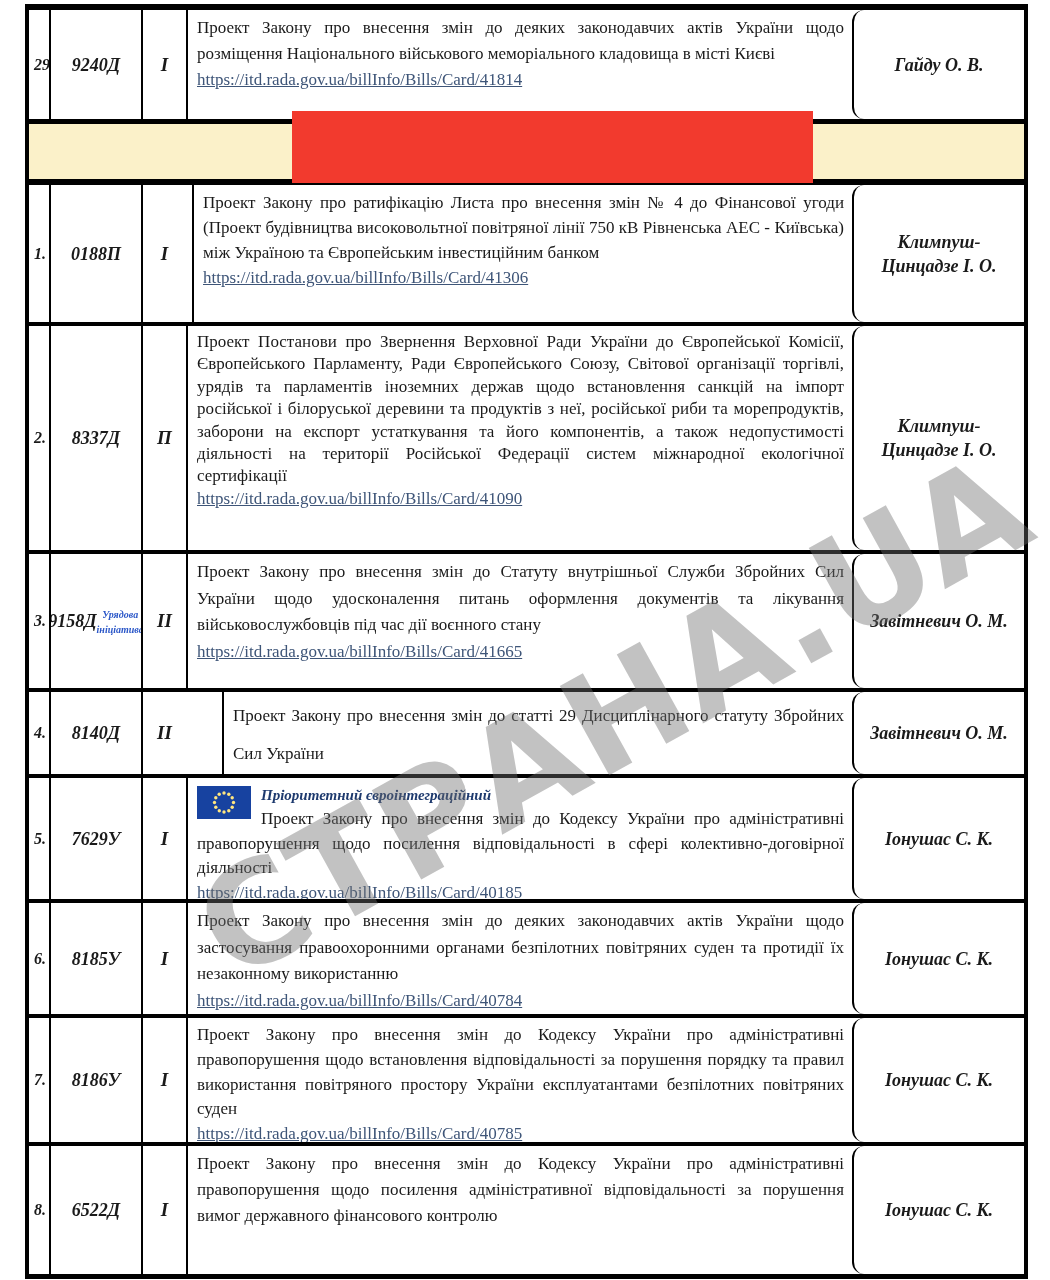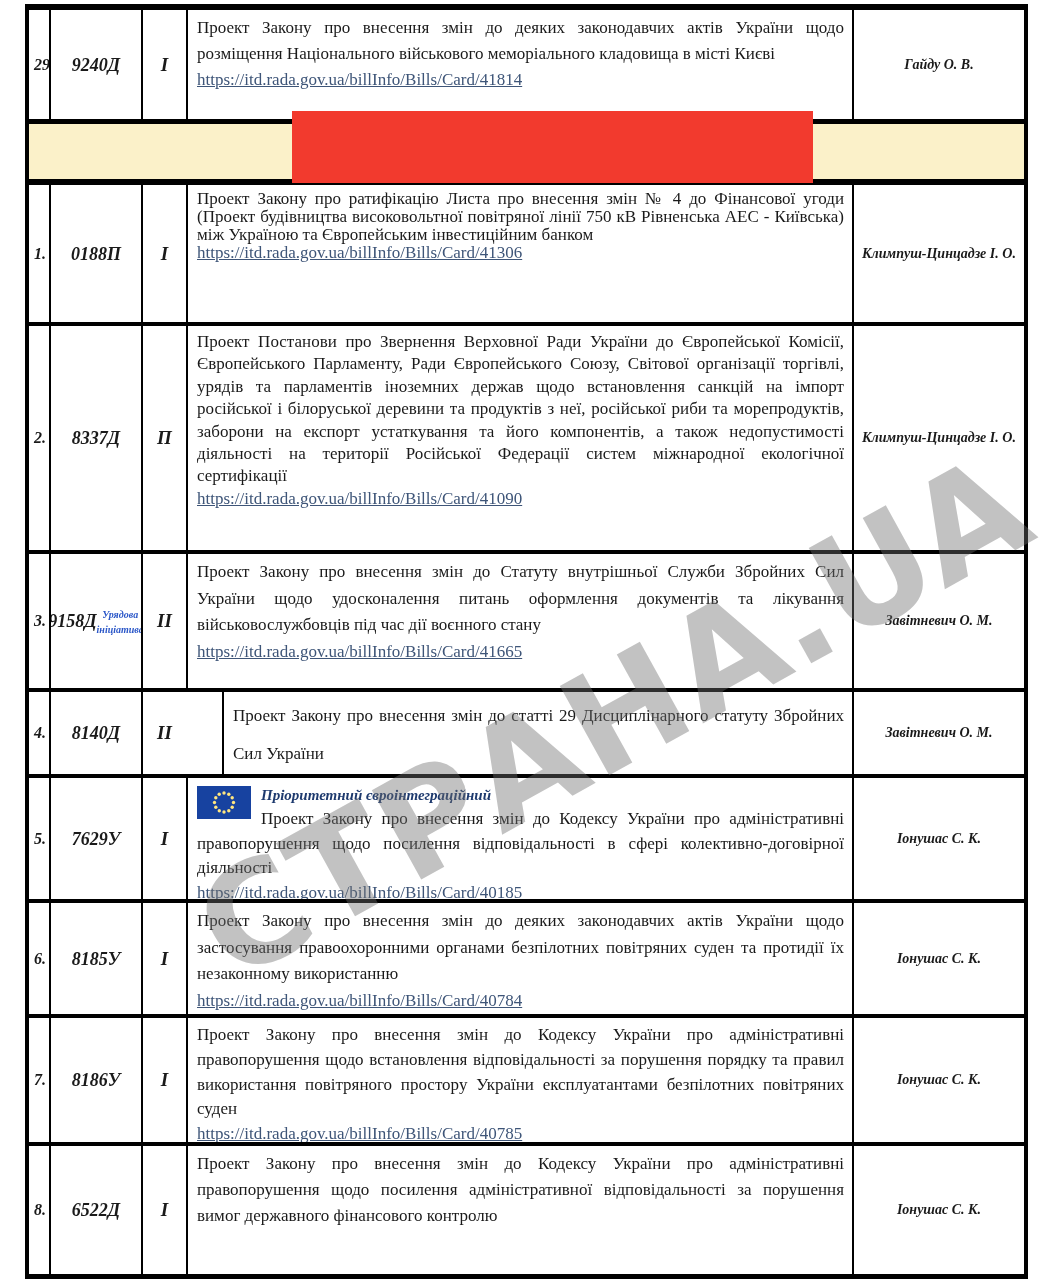--- a/index.html
+++ b/index.html
@@ -68,23 +68,24 @@
   }
   .c-desc .url{ text-align:left; }
   .c-desc .url a{
     color:var(--link-color);
     text-decoration:underline;
   }
   .c-author{
     width:172px; flex:none;
     display:flex; align-items:center; justify-content:center;
     text-align:center;
-    font-style:italic; font-weight:bold; font-size:14px;
+    font-style:italic; font-weight:bold; font-size:18px;
     line-height:24px;
     padding:0 6px;
+    border-radius:12px;
   }
 
   .band{
     box-sizing:border-box;
     height:66px;
     border-top:5px solid #000;
     border-bottom:6px solid #000;
     background:var(--band-color);
   }
 
@@ -144,21 +145,21 @@
       </div>
     <div class="band"></div>
     <div id="section-bottom">
         <div class="row" style="height: 137px;">
           <div class="cell c-num">1.</div>
           <div class="cell c-bill">
             <div>0188</div>
             <div>П</div>
           </div>
           <div class="cell c-stage">І</div>
-          <div class="cell c-desc" style="line-height: 18px;"><span>Проект Закону про ратифікацію Листа про внесення змін № 4 до Фінансової угоди (Проект будівництва високовольтної повітряної лінії 750 кВ Рівненська АЕС - Київська) між Україною та Європейським інвестиційним банком</span><div class="url"><a href="#">https://itd.rada.gov.ua/billInfo/Bills/Card/41306</a></div></div>
+          <div class="cell c-desc" style="line-height: 25px; margin-left: 6px;"><span>Проект Закону про ратифікацію Листа про внесення змін № 4 до Фінансової угоди (Проект будівництва високовольтної повітряної лінії 750 кВ Рівненська АЕС - Київська) між Україною та Європейським інвестиційним банком</span><div class="url"><a href="#">https://itd.rada.gov.ua/billInfo/Bills/Card/41306</a></div></div>
           <div class="cell c-author">Климпуш-Цинцадзе І. О.</div>
         </div>
         <div class="row" style="height: 228px;">
           <div class="cell c-num">2.</div>
           <div class="cell c-bill">
             <div>8337</div>
             <div>Д</div>
           </div>
           <div class="cell c-stage">П</div>
           <div class="cell c-desc" style="line-height: 22.4px;"><span>Проект Постанови про Звернення Верховної Ради України до Європейської Комісії, Європейського Парламенту, Ради Європейського Союзу, Світової організації торгівлі, урядів та парламентів іноземних держав щодо встановлення санкцій на імпорт російської і білоруської деревини та продуктів з неї, російської риби та морепродуктів, заборони на експорт устаткування та його компонентів, а також недопустимості діяльності на території Російської Федерації систем міжнародної екологічної сертифікації</span><div class="url"><a href="#">https://itd.rada.gov.ua/billInfo/Bills/Card/41090</a></div></div>

